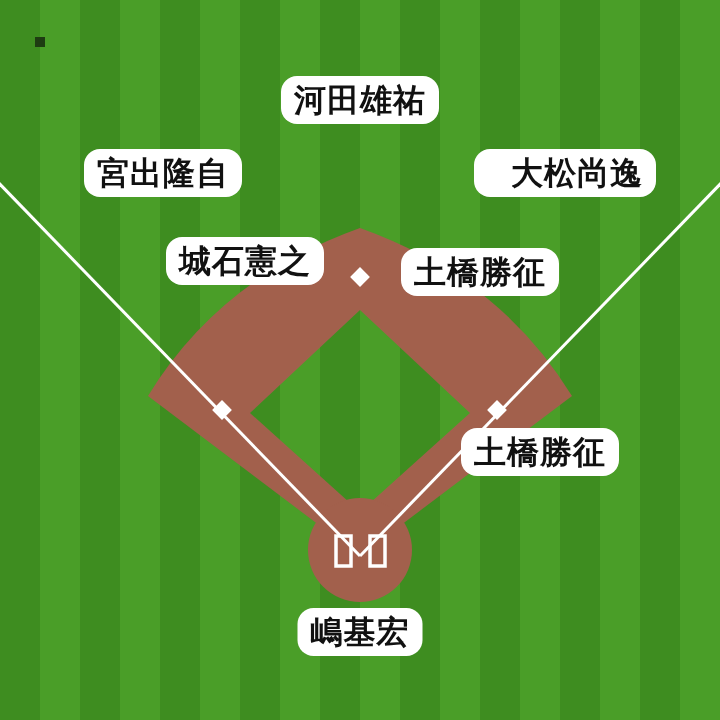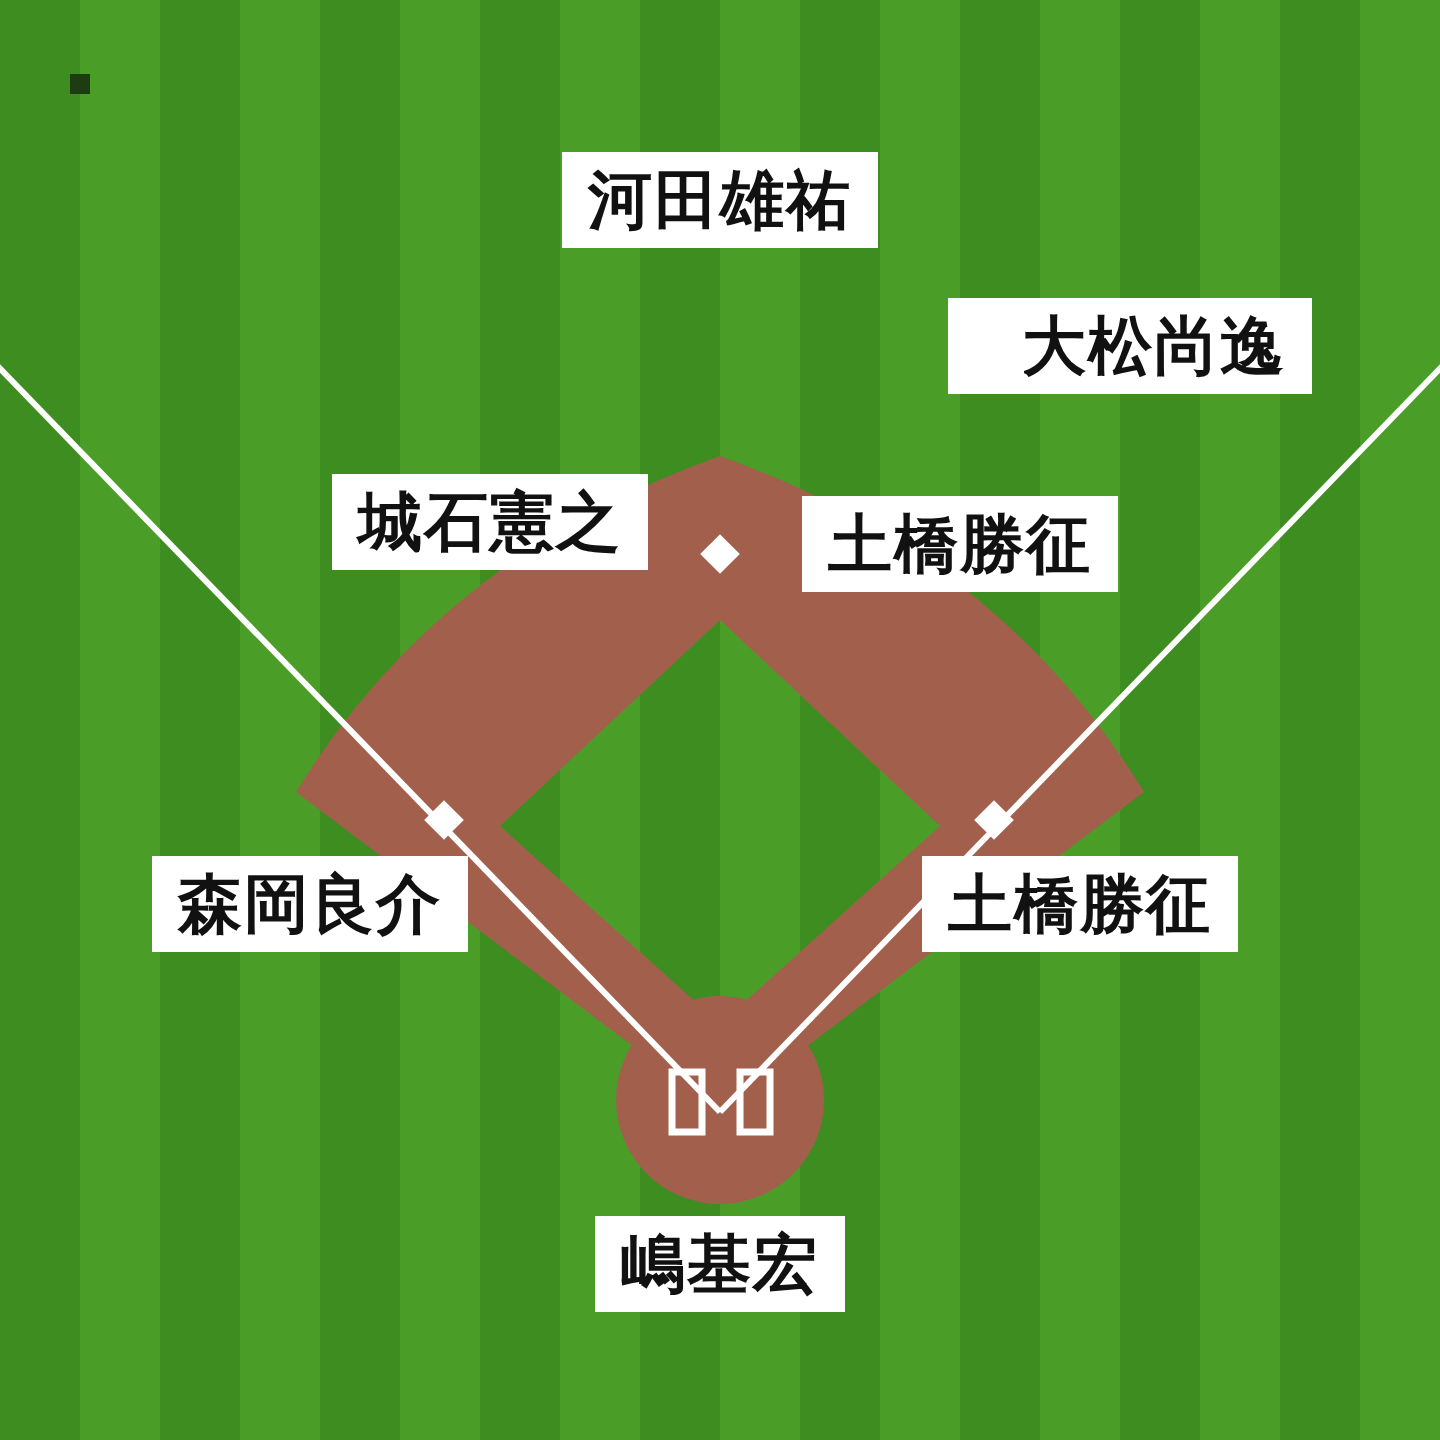--- a/index.html
+++ b/index.html
@@ -33,20 +33,21 @@
     position:absolute;
     transform:translate(-50%,-50%);
     background:var(--label-bg);
     color:var(--label-text);
     font-weight:bold;
     font-size:32px;
     line-height:1.25;
     padding:4px 13px;
     white-space:nowrap;
     letter-spacing:1px;
+    border-radius:16px;
   }
   .pos-cf{left:360px;top:100px;}
   .pos-lf{left:163px;top:173px;}
   .pos-rf{left:565px;top:173px;padding-left:37px;}
   .pos-ss{left:245px;top:261px;}
   .pos-2b{left:480px;top:272px;}
   .pos-p {left:363px;top:414px;}
   .pos-3b{left:155px;top:452px;}
   .pos-1b{left:540px;top:452px;}
   .pos-c {left:360px;top:618px;margin-top:14px;}
@@ -79,20 +80,20 @@
 
     <rect class="base-marker" x="-7" y="-7" width="14" height="14" transform="translate(360,277) rotate(45)"></rect>
     <rect class="base-marker" x="-7" y="-7" width="14" height="14" transform="translate(222,410) rotate(45)"></rect>
     <rect class="base-marker" x="-7" y="-7" width="14" height="14" transform="translate(497,410) rotate(45)"></rect>
 
     <rect class="batters-box" x="336" y="536" width="15" height="30"></rect>
     <rect class="batters-box" x="370" y="536" width="15" height="30"></rect>
   </svg>
 
   <div class="label pos-cf">河田雄祐</div>
+  <div class="label pos-lf">宮出隆自</div>
   <div class="label pos-rf">大松尚逸</div>
   <div class="label pos-ss">城石憲之</div>
   <div class="label pos-2b">土橋勝征</div>
-  <div class="label pos-3b">森岡良介</div>
   <div class="label pos-1b">土橋勝征</div>
   <div class="label pos-c">嶋基宏</div>
 
 </div>
 
 </body></html>

